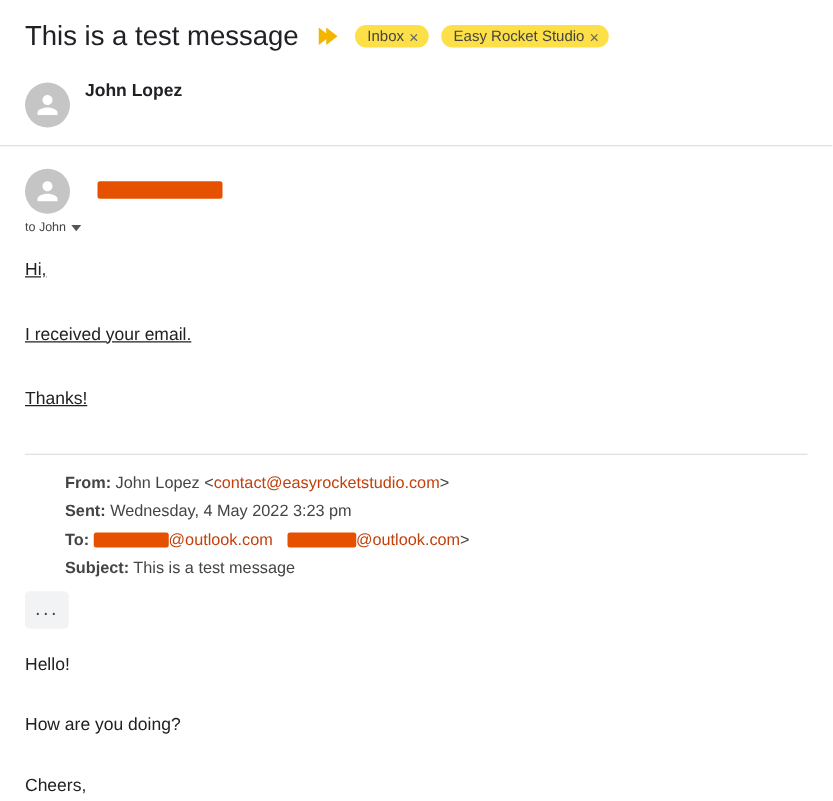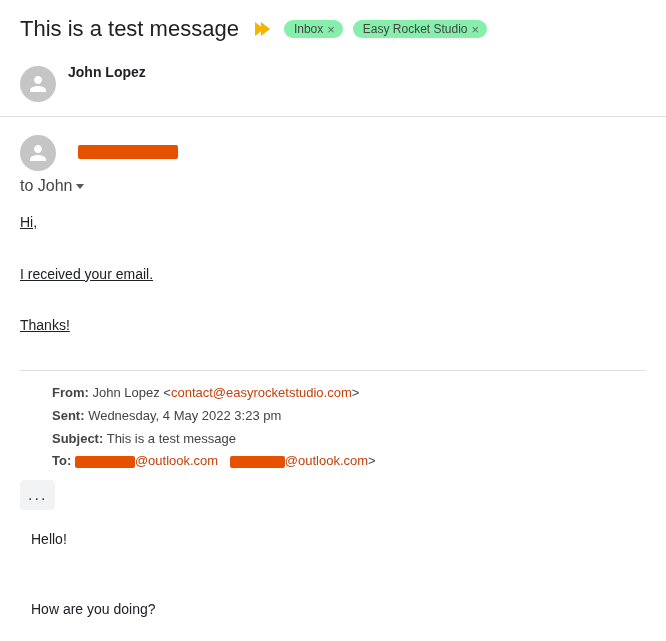--- a/index.html
+++ b/index.html
@@ -40,21 +40,21 @@
       width: 0;
       height: 0;
       border-top: 7px solid transparent;
       border-bottom: 7px solid transparent;
       border-left: 9px solid #f4b400;
       margin-left: -5px;
     }
     .tag-badge {
       display: inline-flex;
       align-items: center;
-      background: #86efac;
+      background: #fde047;
       border-radius: 12px;
       padding: 2px 8px 2px 10px;
       font-size: 12px;
       color: #444;
       gap: 4px;
     }
     .tag-badge .close-x {
       cursor: pointer;
       color: #666;
       font-size: 13px;
@@ -107,21 +107,21 @@
       background: #e65100;
       border: 2px solid #e65100;
       height: 14px;
       border-radius: 2px;
     }
     .to-line {
       display: flex;
       align-items: center;
       gap: 4px;
       margin-bottom: 12px;
-      font-size: 16px;
+      font-size: 10px;
       color: #444;
     }
     .to-dropdown-arrow {
       display: inline-block;
       width: 0;
       height: 0;
       border-left: 4px solid transparent;
       border-right: 4px solid transparent;
       border-top: 5px solid #555;
       cursor: pointer;
@@ -183,21 +183,21 @@
       font-size: 16px;
       letter-spacing: 2px;
     }
 
     
     .quoted-body {
       margin-top: 10px;
       line-height: 1.8;
     }
     .quoted-body p {
-      margin: 11px;
+      margin: 0;
       color: #202124;
       font-size: 14px;
     }
     .quoted-link-text {
       color: #1a73e8;
       font-size: 14px;
     }
   </style>
 </head>
 <body>
@@ -261,29 +261,29 @@
     <div class="field">
       <strong>From:</strong>
       <span> </span><span>John Lopez</span>
       &lt;<a href="#">contact@easyrocketstudio.com</a>&gt;
     </div>
     <div class="field">
       <strong>Sent:</strong>
       <span>Wednesday, 4 May 2022 3:23 pm</span>
     </div>
     <div class="field">
-      <strong>Subject:</strong>
-      <span>This is a test message</span>
-    </div>
-    <div class="field">
       <strong>To:</strong>
       <span> </span>
       <span class="redacted-inline" style="width:60px;"></span><a href="#">@outlook.com</a>
       <span style="margin: 0 4px;"> </span>
       <span class="redacted-inline" style="width:55px;"></span><a href="#">@outlook.com</a>&gt;
+    </div>
+    <div class="field">
+      <strong>Subject:</strong>
+      <span>This is a test message</span>
     </div>
 
     <div class="expand-dots">...</div>
 
     
     <div class="quoted-body">
       <p class="quoted-link-text">Hello!</p>
       <br>
       <p class="quoted-link-text">How are you doing?</p>
       <br>

